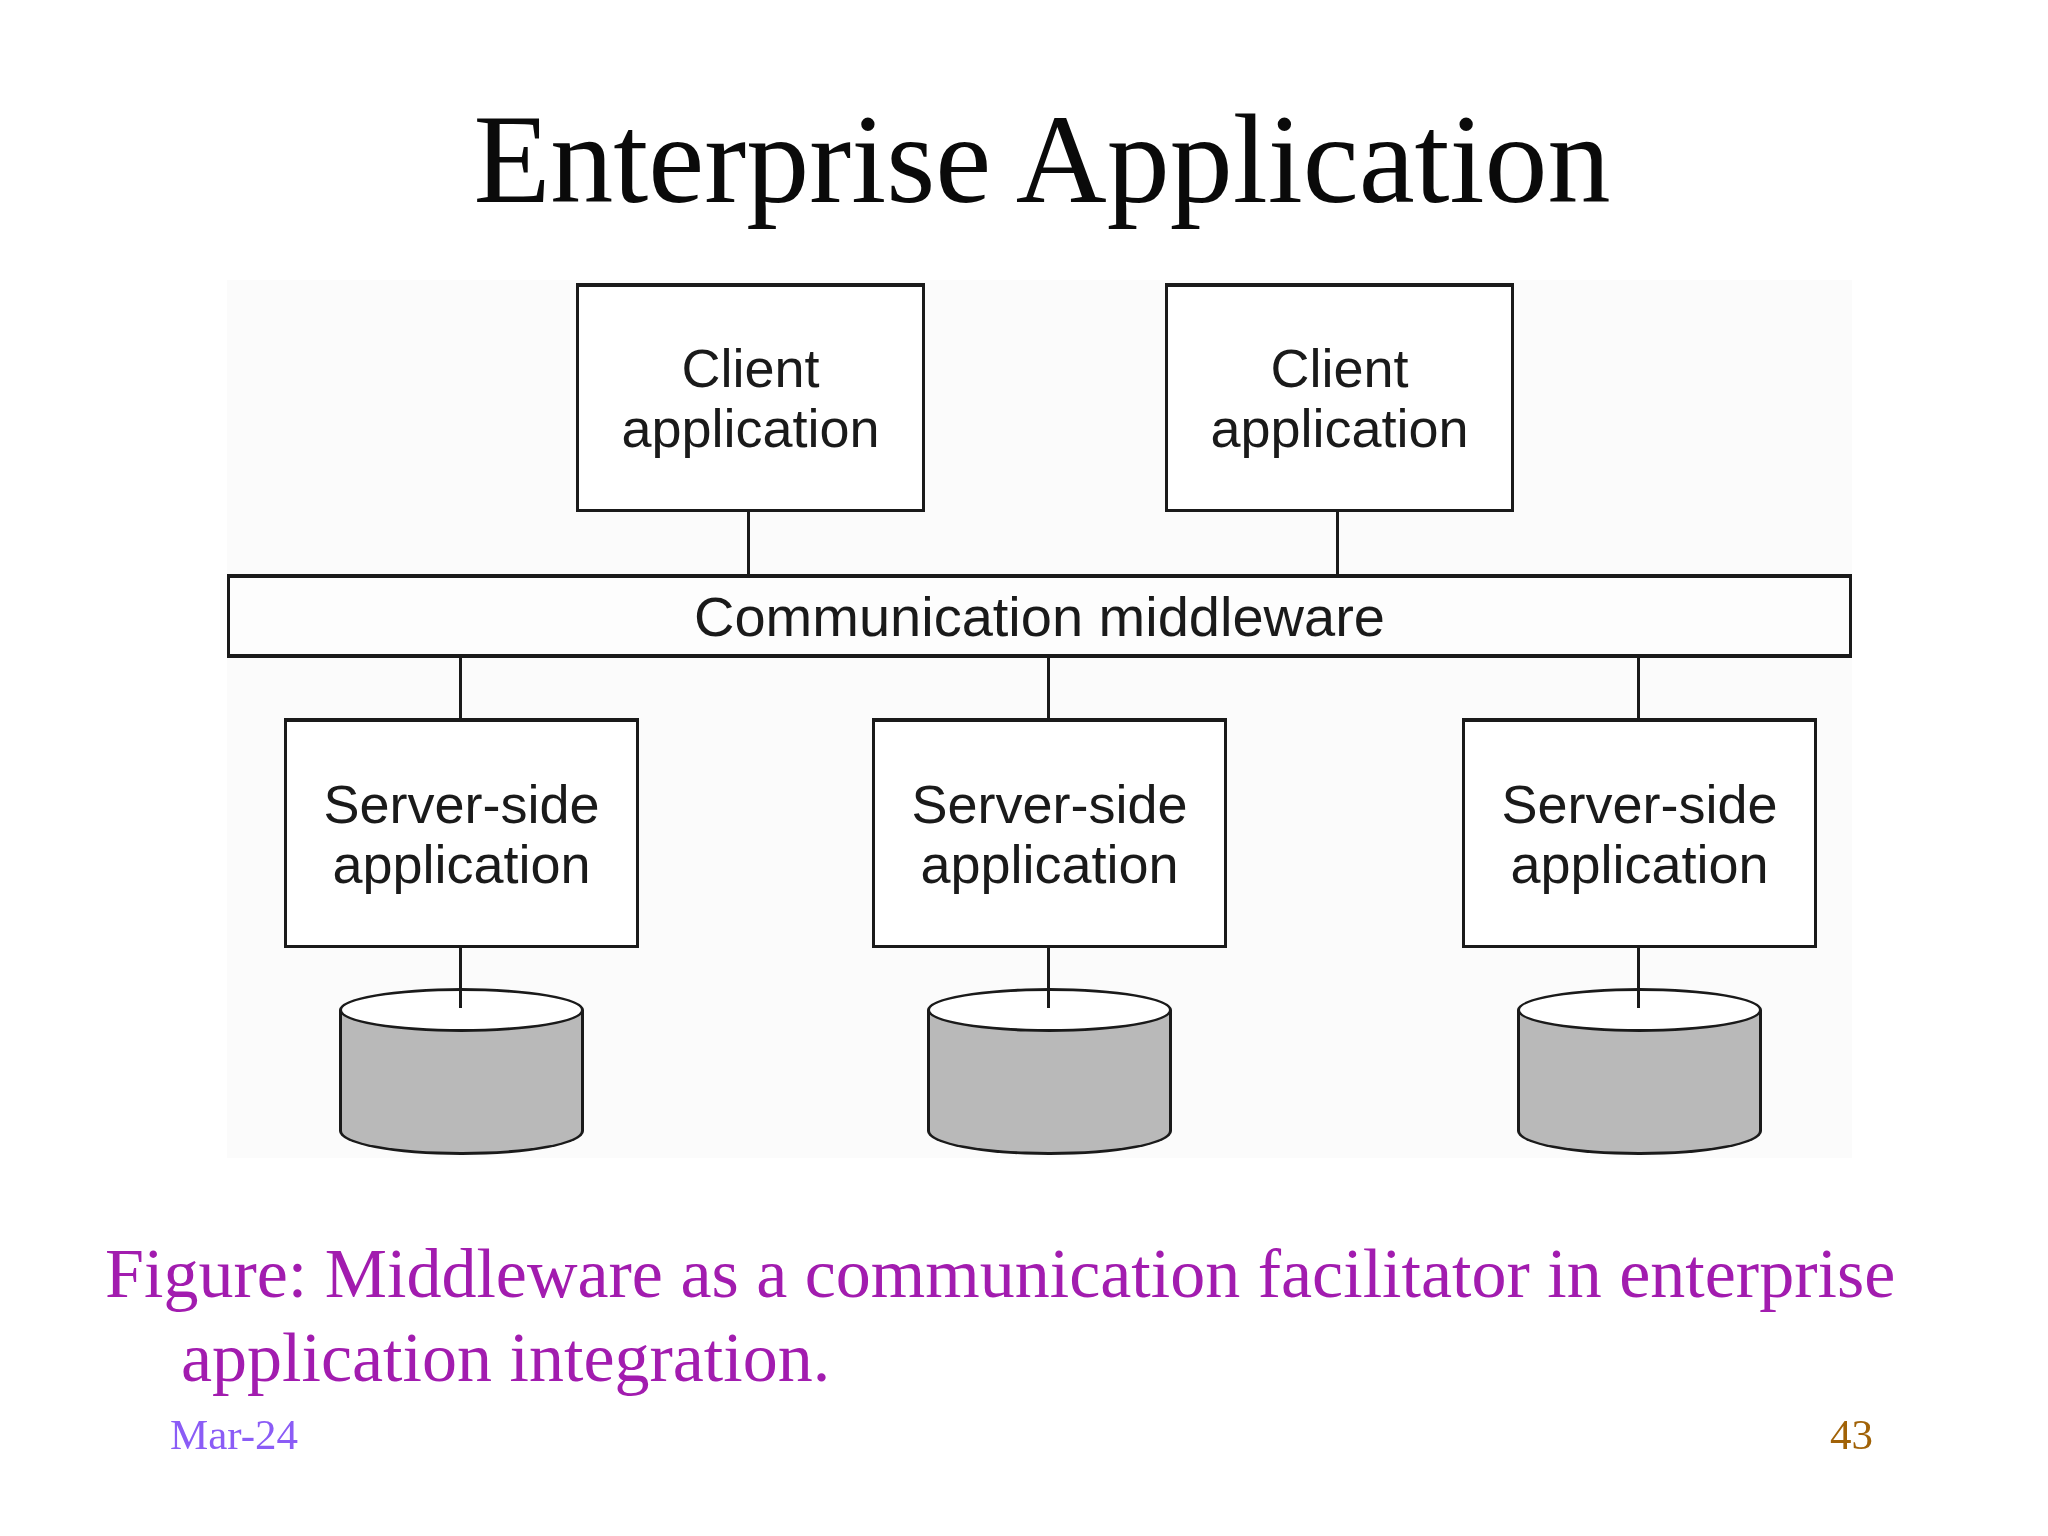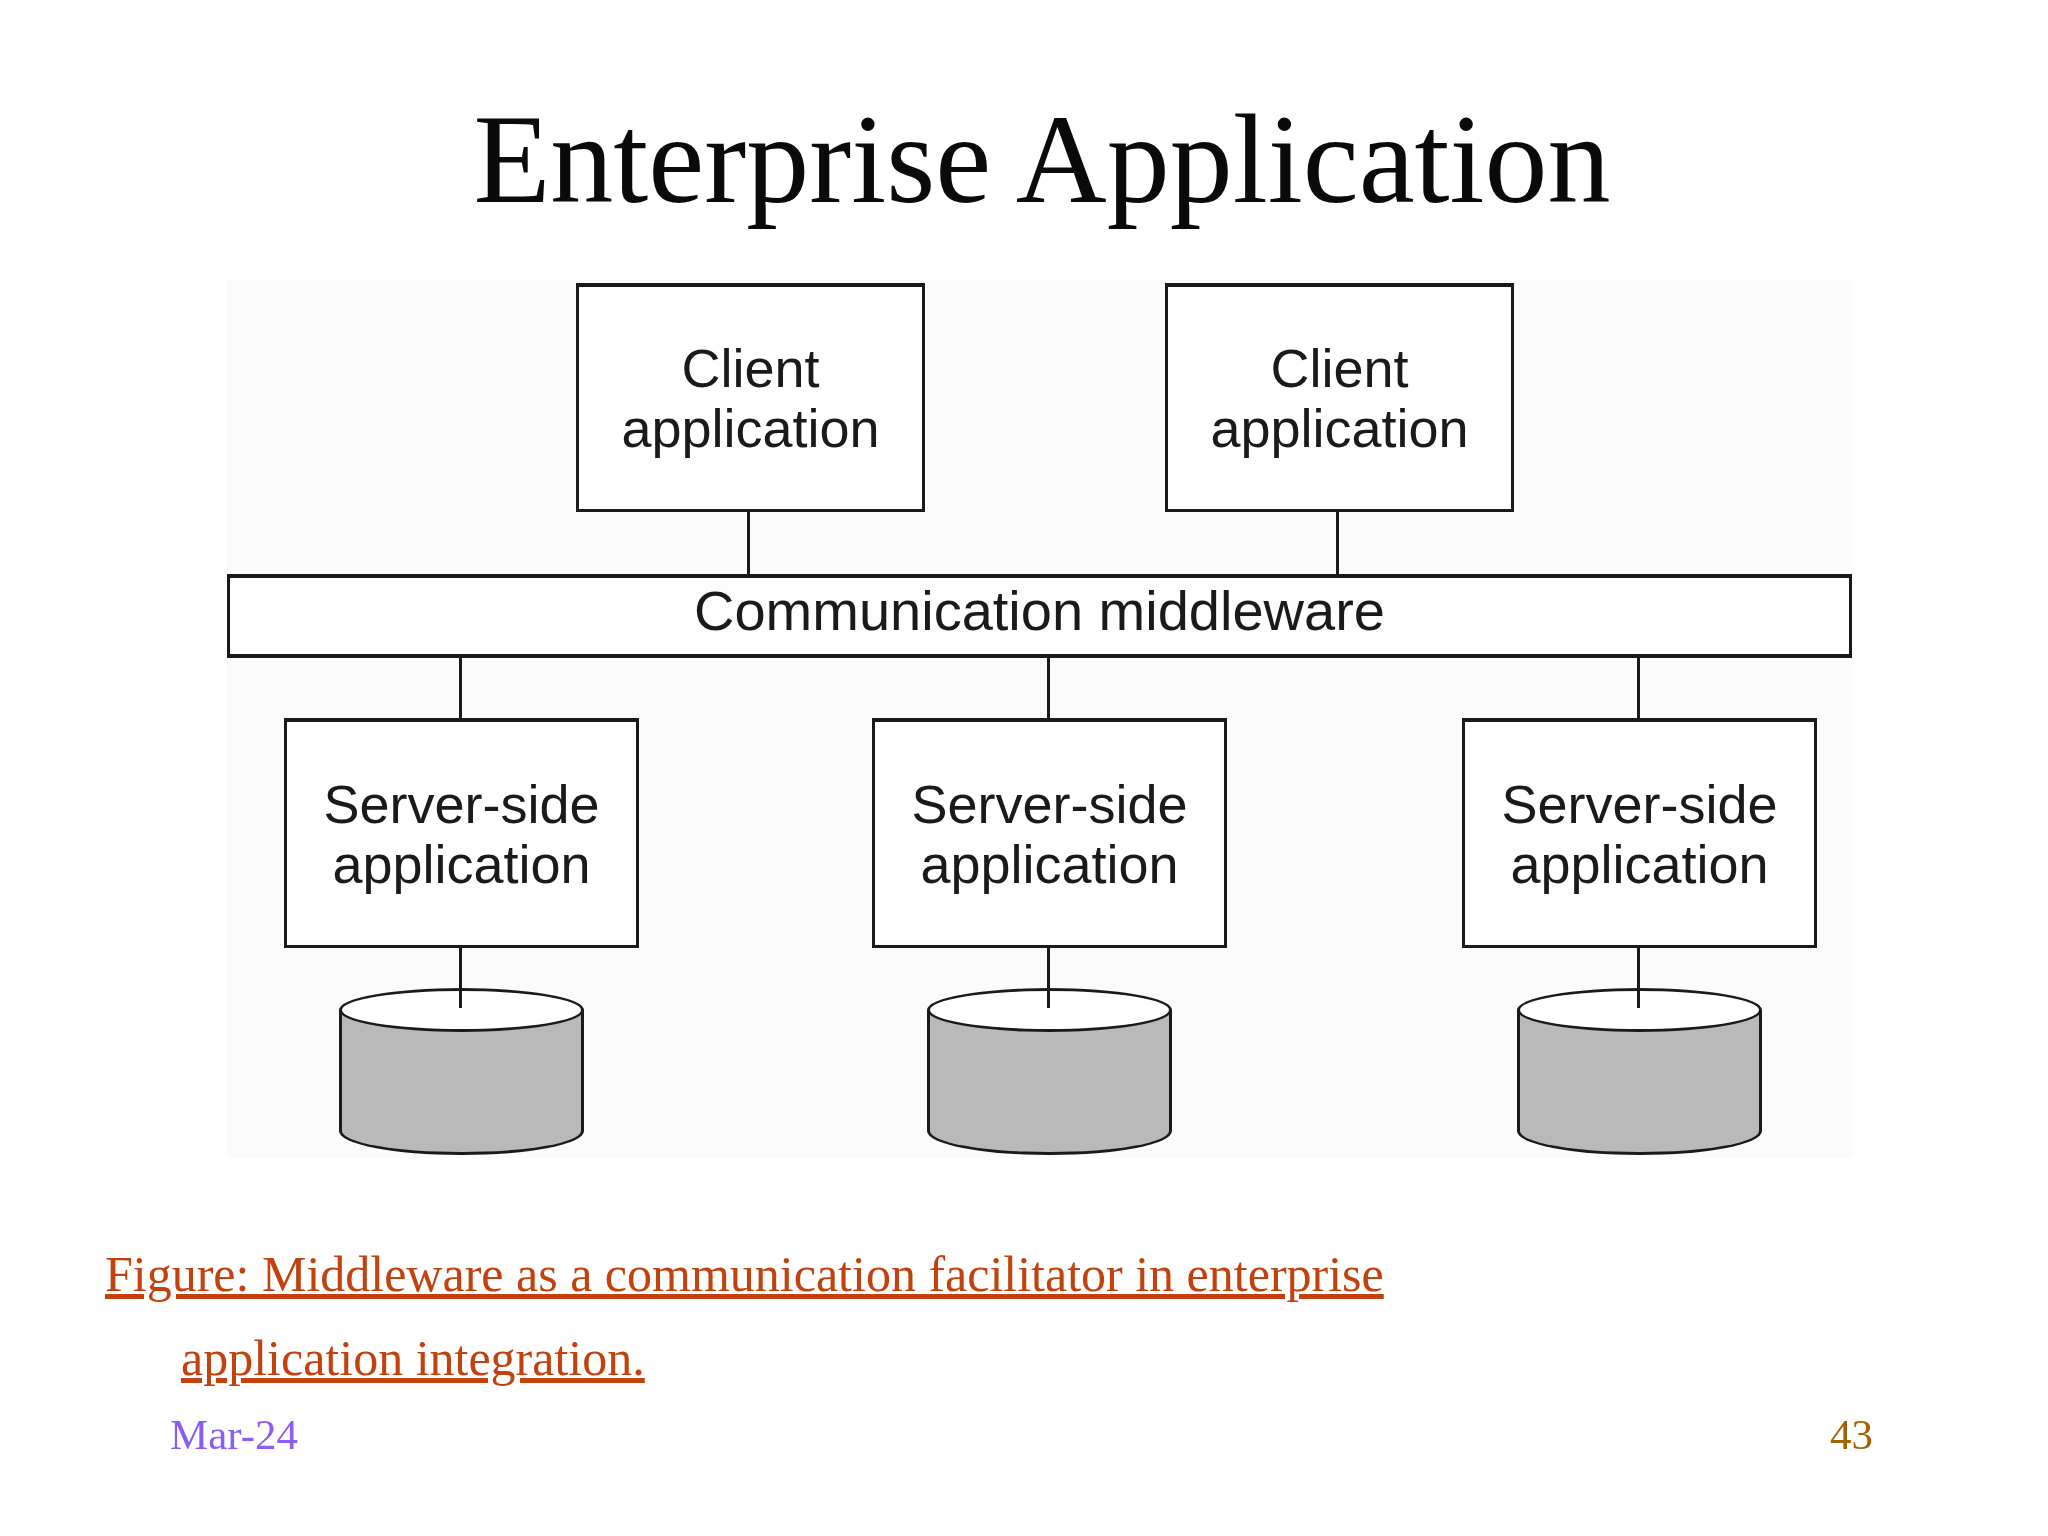--- a/index.html
+++ b/index.html
@@ -57,21 +57,21 @@
 
   .middleware-bar {
     position: absolute;
     left: 0; top: 294px;
     width: 1625px; height: 84px;
     background: #fdfdfd;
     border: 3px solid #1a1a1a;
     border-top-width: 4px;
     border-bottom-width: 4px;
     display: flex;
-    align-items: flex-start;
+    align-items: center;
     justify-content: center;
     font-family: "Liberation Sans", sans-serif;
     font-size: 56px;
     color: #1a1a1a;
   }
 
   .vline {
     position: absolute;
     width: 3px;
     background: #1a1a1a;
@@ -112,24 +112,23 @@
     border: 3px solid #1a1a1a;
     border-radius: 50%;
   }
 
   
   .figure-caption {
     position: absolute;
     left: 105px; top: 1232px;
     width: 1880px;
     font-family: "Liberation Serif", serif;
-    font-size: 50px;
+    font-size: 70px;
     line-height: 84px;
-    color: #c2410c;
-    text-decoration: underline;
+    color: #a21caf;
   }
   .caption-line-2 { padding-left: 76px; }
 
   
   .slide-date {
     position: absolute;
     left: 170px; top: 1410px;
     font-family: "Liberation Serif", serif;
     font-size: 43px;
     color: #8b5cf6;

